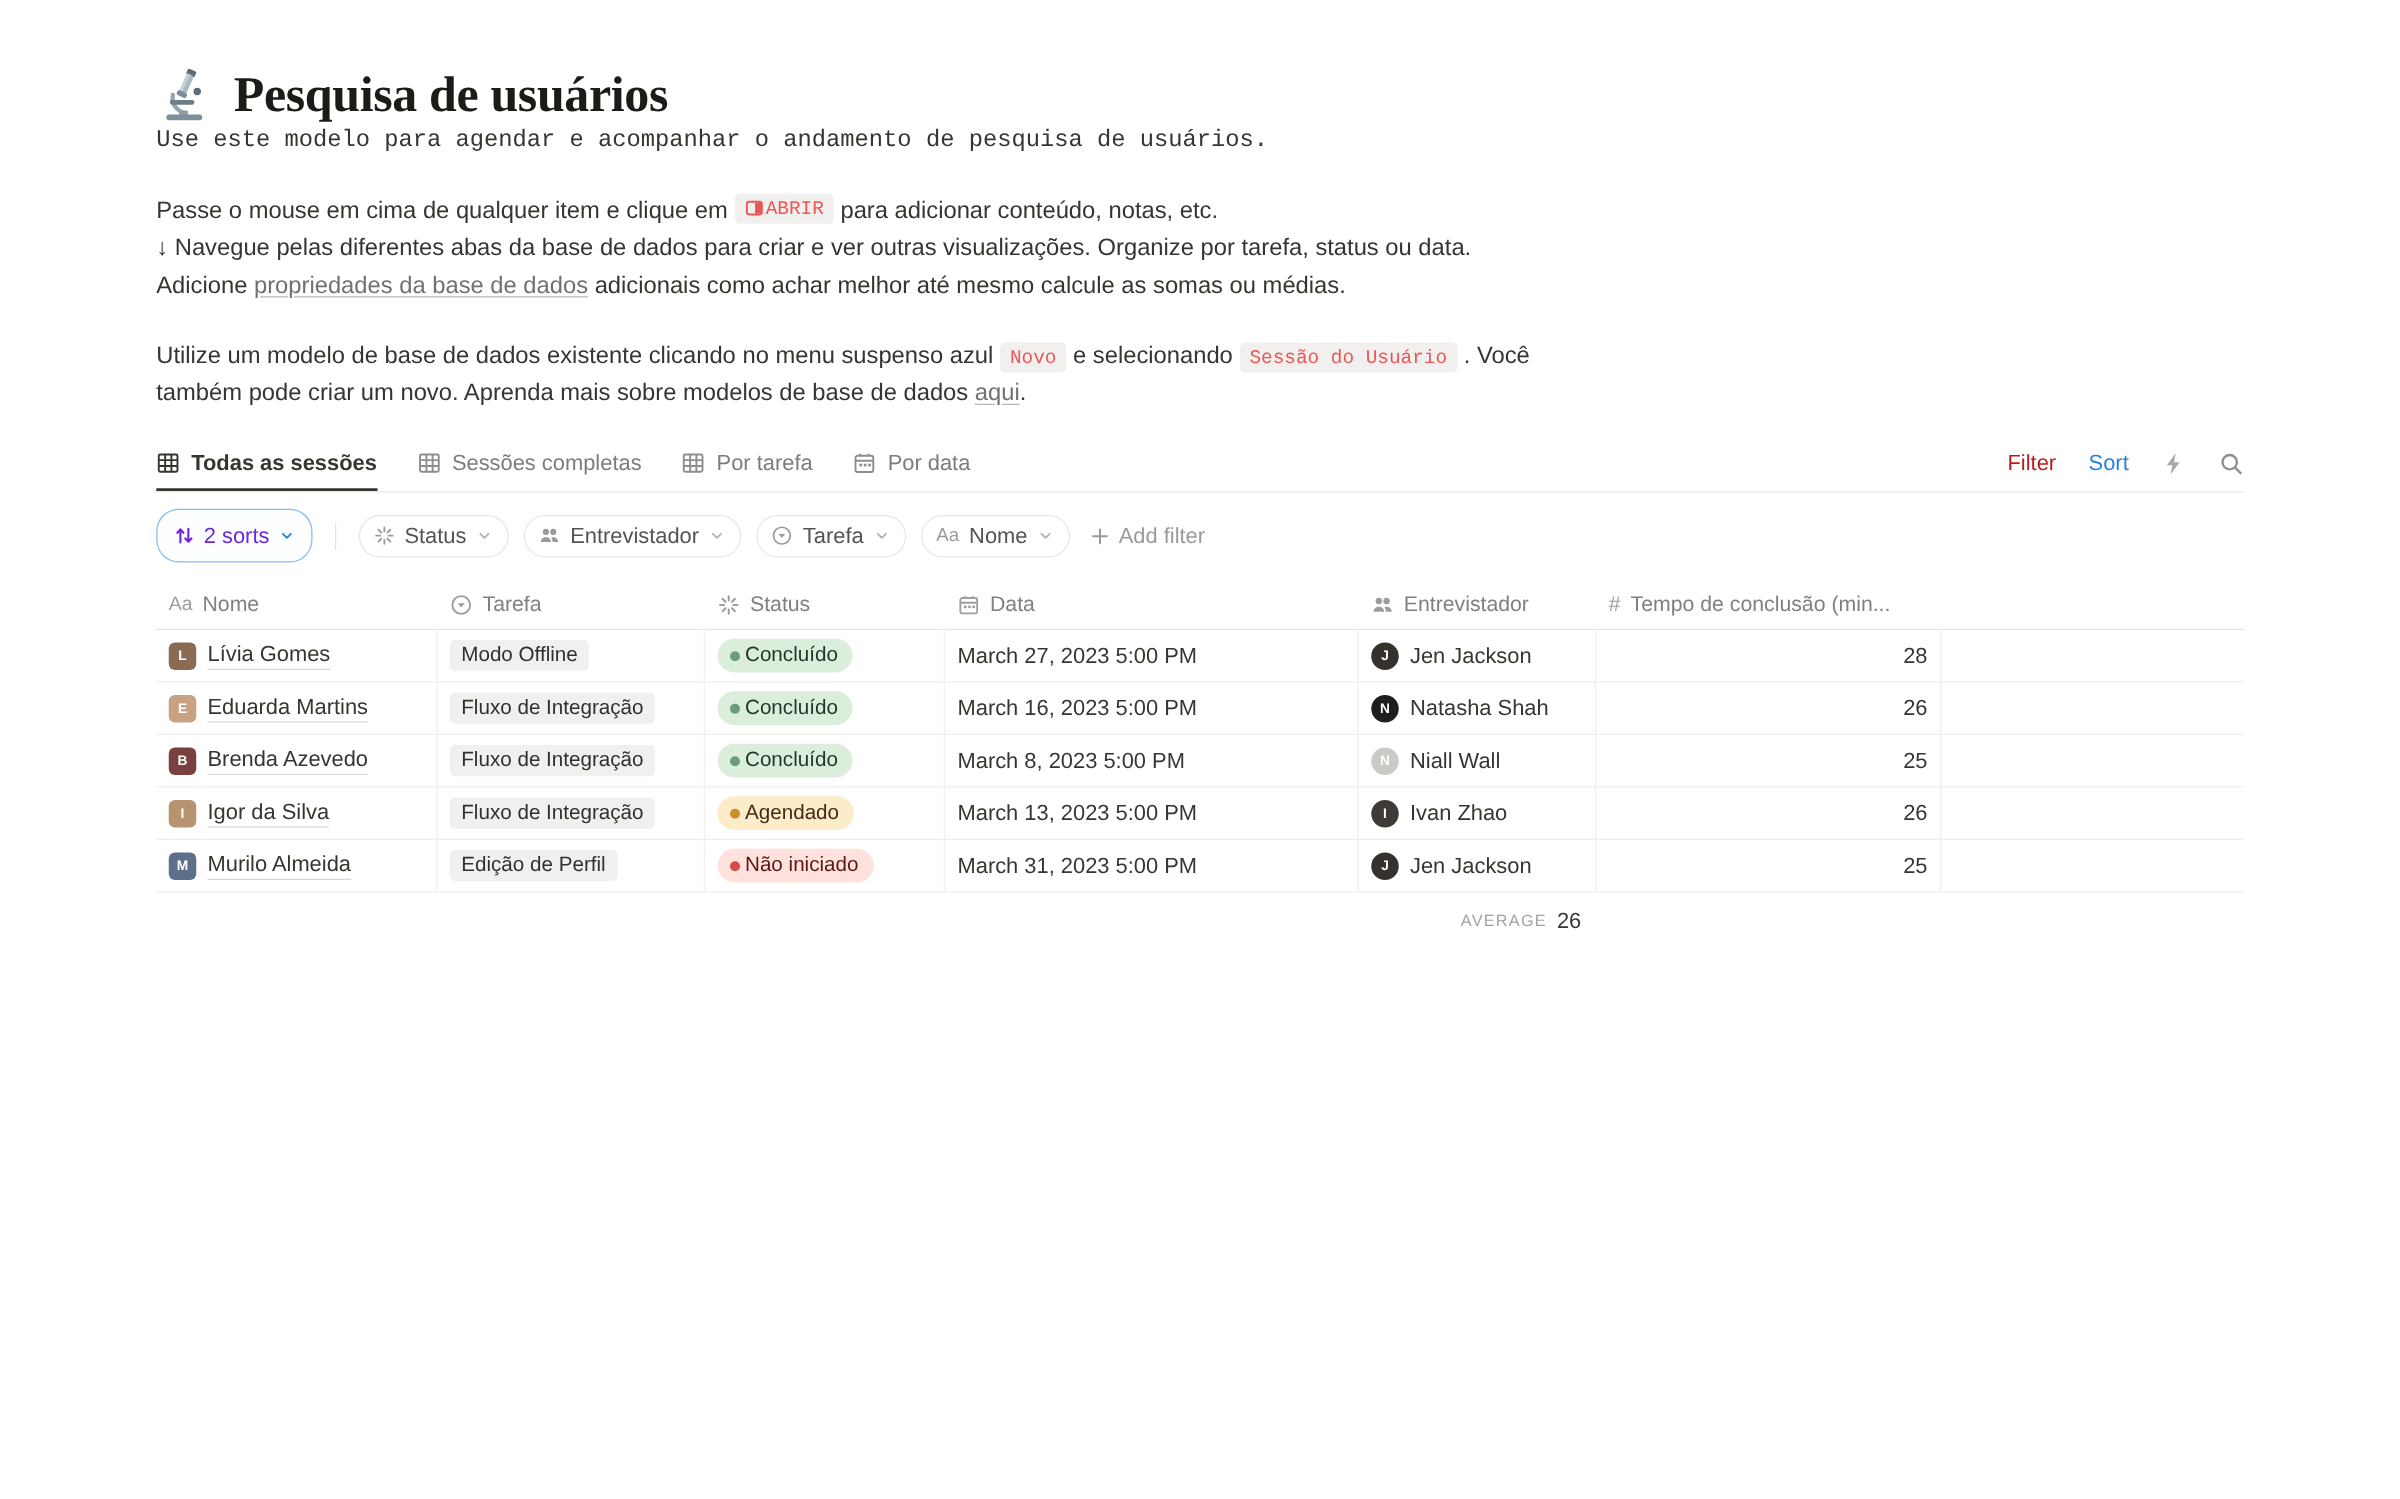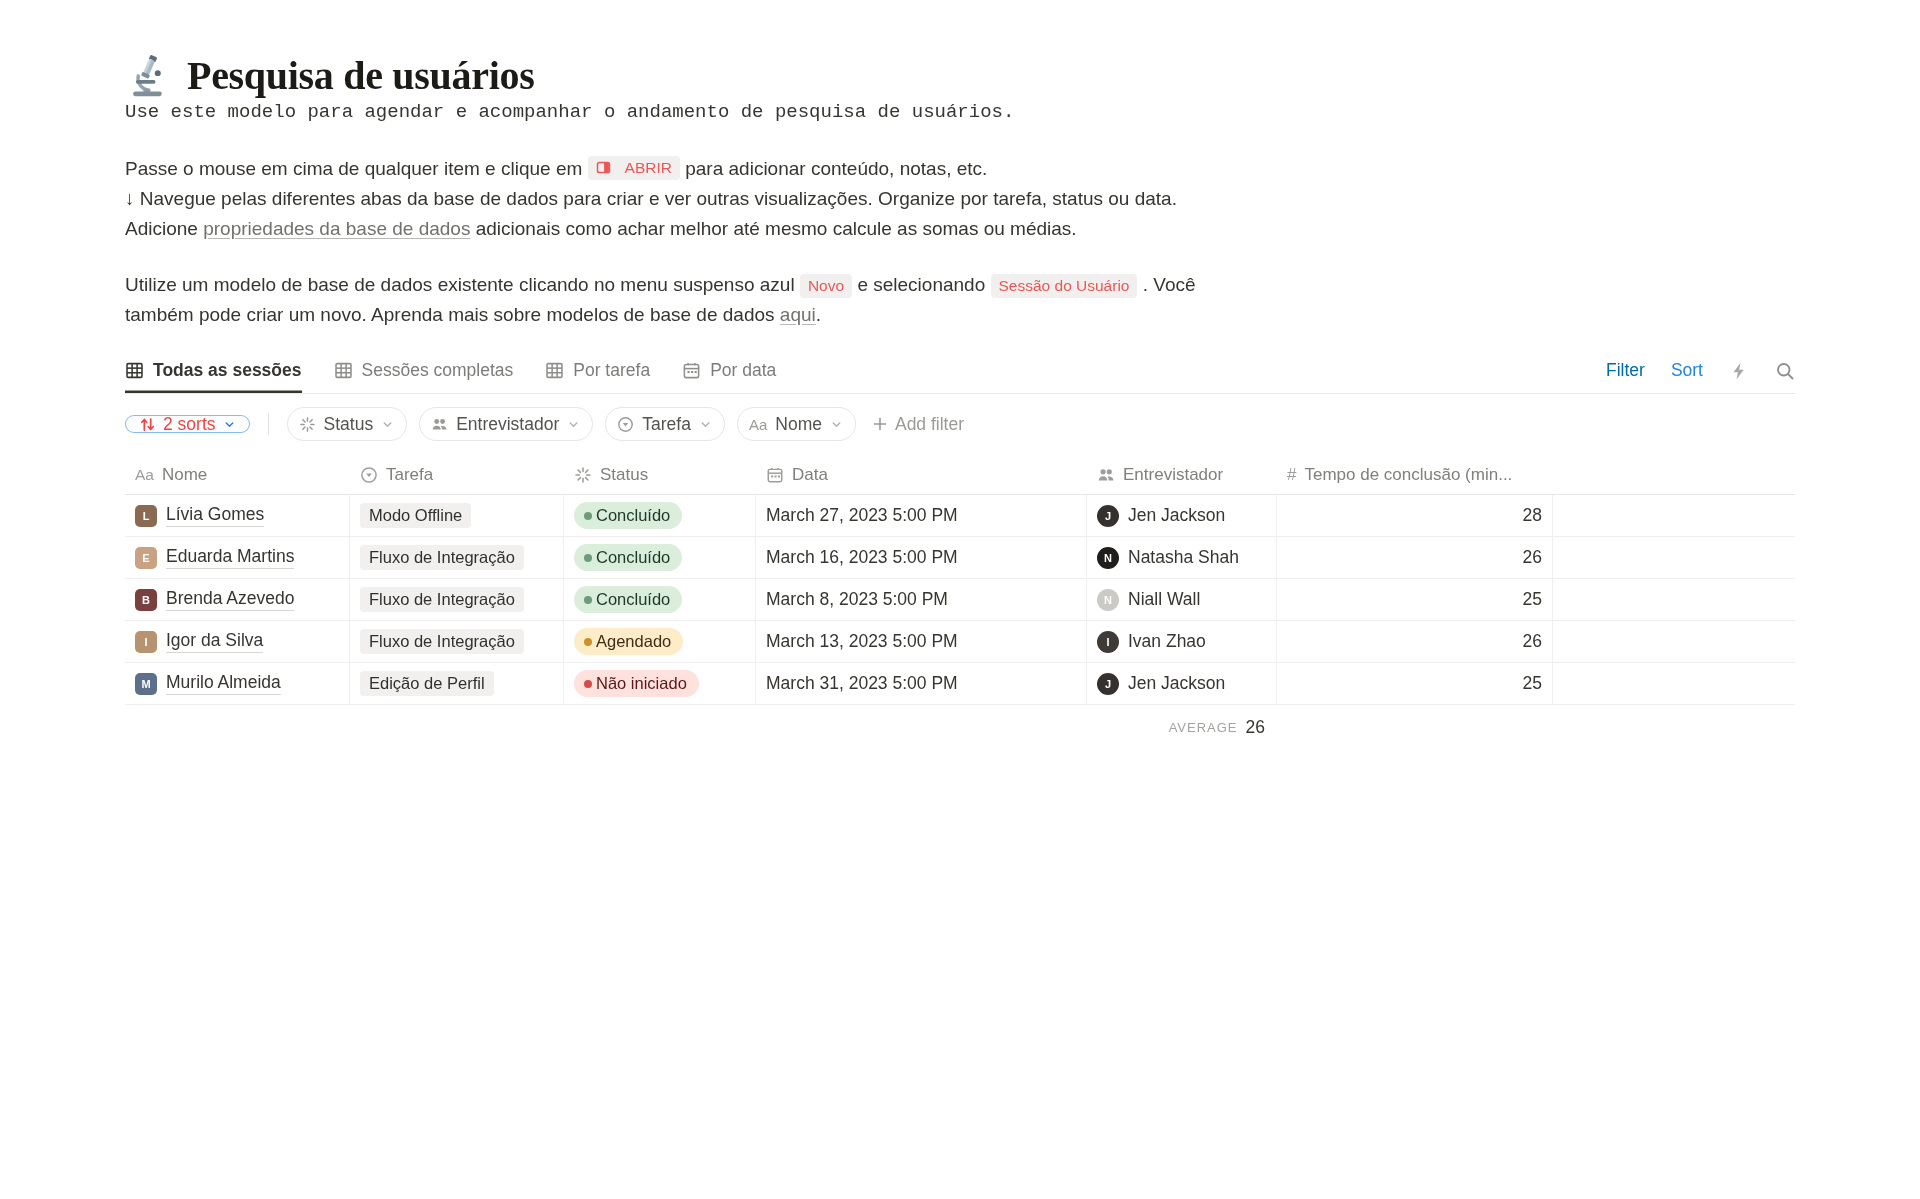--- a/index.html
+++ b/index.html
@@ -11,38 +11,38 @@
   .title-row { display:flex; align-items:center; gap:16px;font-family:Liberation Serif, serif; }
   .title-row h1 { font-size:40px; font-weight:700; color:#1D1B16; letter-spacing:-0.3px; }
   .micro-icon { width:46px; height:46px; flex:0 0 auto; }
 
   .description { margin-top:0; font-size:19px; line-height:27px;font-family:Liberation Mono, monospace; }
 
   .para { max-width:1115px; font-size:19px; line-height:30px; }
   .para1 { margin-top:28px; }
   .para2 { margin-top:26px; }
   .gray-link { color:#73716E; text-decoration:underline; text-decoration-color:rgba(55,53,47,0.35); text-underline-offset:3px; cursor:pointer; }
-  .code-badge { display:inline-flex; align-items:center; gap:14px; background:#F1F0EF; border-radius:4px; padding:2px 8px; font-family:Liberation Sans, sans-serif; font-size:15.5px; color:#EB5757; line-height:20px; vertical-align:baseline; }
+  .code-badge { display:inline-flex; align-items:center; gap:2px; background:#F1F0EF; border-radius:4px; padding:2px 8px; font-family:Liberation Mono, monospace; font-size:15.5px; color:#EB5757; line-height:20px; vertical-align:baseline; }
   .code-badge svg { width:15px; height:15px; }
 
   
   .tabbar { margin-top:18px; display:flex; align-items:stretch; border-bottom:1px solid #E9E9E7; height:46px; }
   .tabs { display:flex; gap:32px; }
   .tab { display:flex; align-items:center; gap:9px; font-size:17.5px; color:#7D7C78; cursor:pointer; }
   .tab svg { width:19px; height:19px; color:#8F8E8B; }
   .tab.active { color:#37352F; font-weight:700; box-shadow: inset 0 -2.5px 0 #37352F; }
   .tab.active svg { color:#37352F; }
   .tabbar-right { margin-left:auto; display:flex; align-items:center; gap:26px; }
-  .tb-btn { font-size:17.5px; color:#0369a1; cursor:pointer; display:flex; align-items:center; }
+  .tb-btn { font-size:17.5px; color:#b91c1c; cursor:pointer; display:flex; align-items:center; }
   .tb-btn.sort { color:#2383E2; }
   .tb-btn svg { width:20px; height:20px; color:#8F8E8B; }
 
   
   .filterrow { margin-top:13px; display:flex; align-items:center; gap:12px; }
-  .sorts-pill { display:flex; align-items:center; gap:7px; height:18px; padding:0 13px; border-radius:18px; border:1px solid rgba(35,131,226,0.55); background:#FDFEFF; color:#ef4444; font-size:17.5px; cursor:pointer; }
+  .sorts-pill { display:flex; align-items:center; gap:7px; height:43px; padding:0 13px; border-radius:18px; border:1px solid rgba(35,131,226,0.55); background:#FDFEFF; color:#6d28d9; font-size:17.5px; cursor:pointer; }
   .sorts-pill svg { width:17px; height:17px; }
   .vdiv { width:1px; height:22px; background:#E4E3E0; margin:0 6px; }
   .chip { display:flex; align-items:center; gap:8px; height:34px; padding:0 12px 0 11px; border:1px solid #E7E6E3; border-radius:18px; font-size:17.5px; color:#55534F; cursor:pointer; background:#fff; }
   .chip svg { width:17px; height:17px; color:#9B9A97; }
   .chip .aa { font-size:15px; color:#9B9A97; letter-spacing:0; }
   .chev { width:13px !important; height:13px !important; color:#B3B2AF !important; }
   .addfilter { display:flex; align-items:center; gap:7px; color:#9B9A97; font-size:17.5px; margin-left:4px; cursor:pointer; }
   .addfilter svg { width:16px; height:16px; }
 
   

